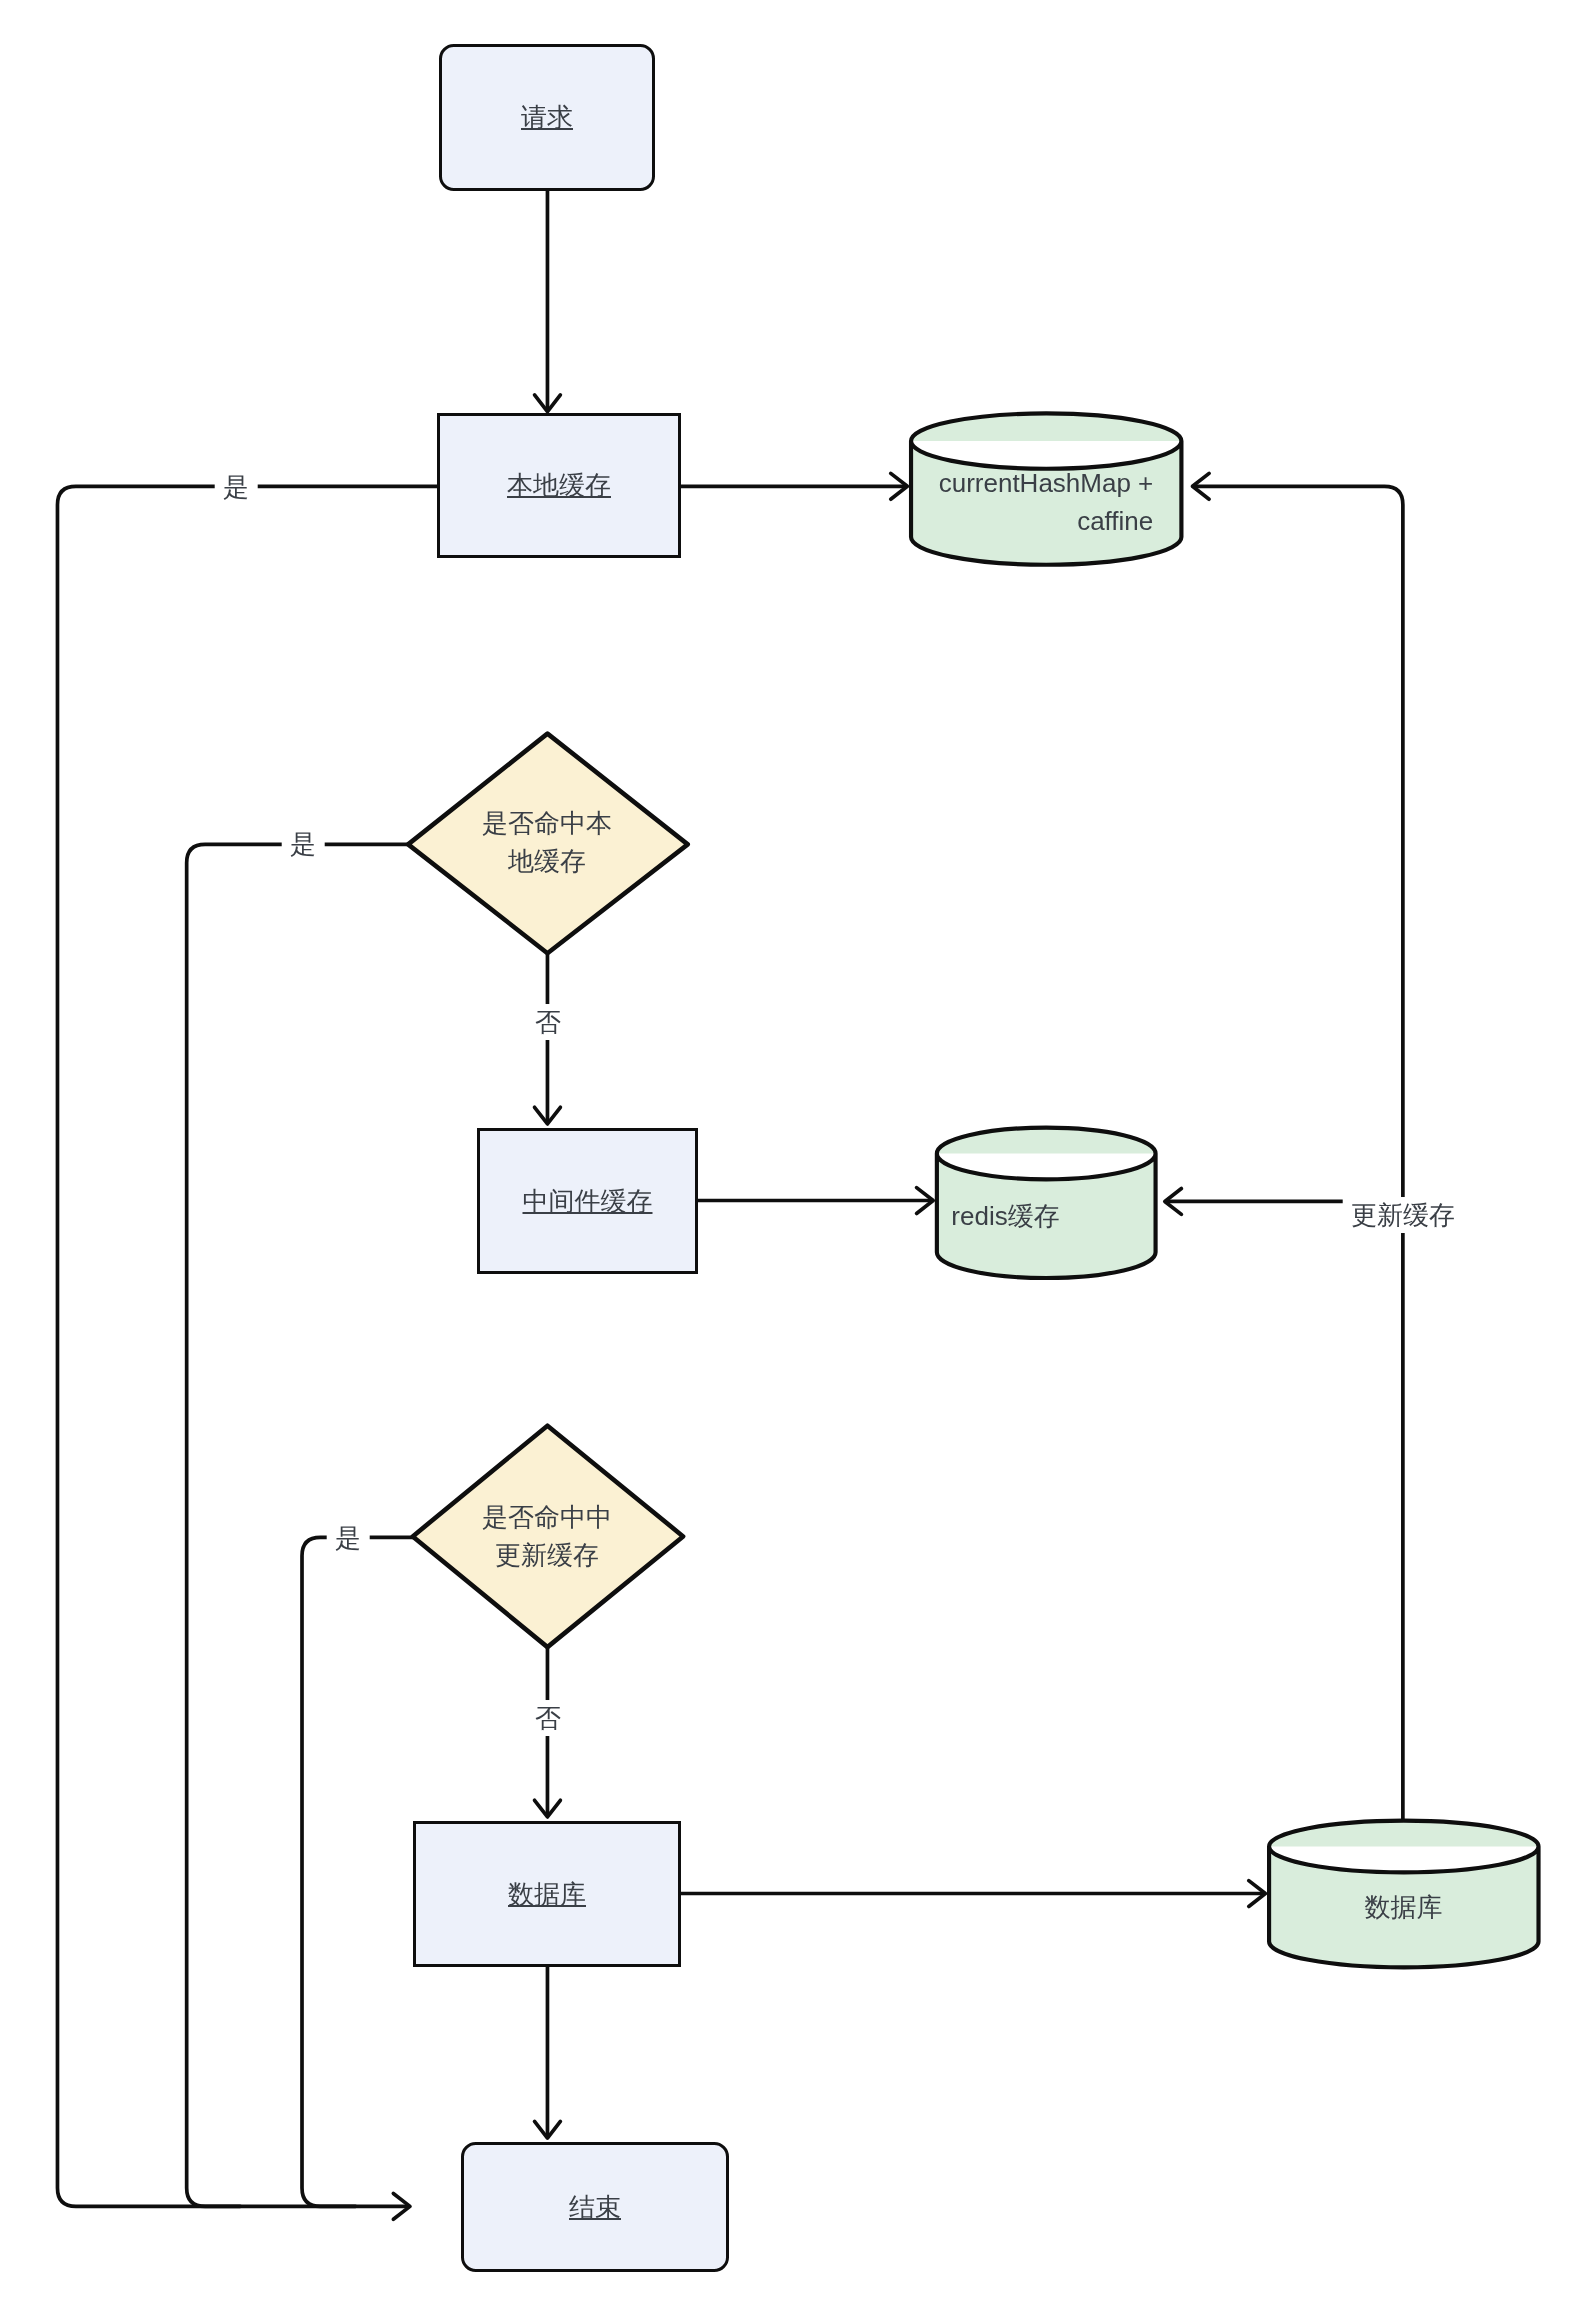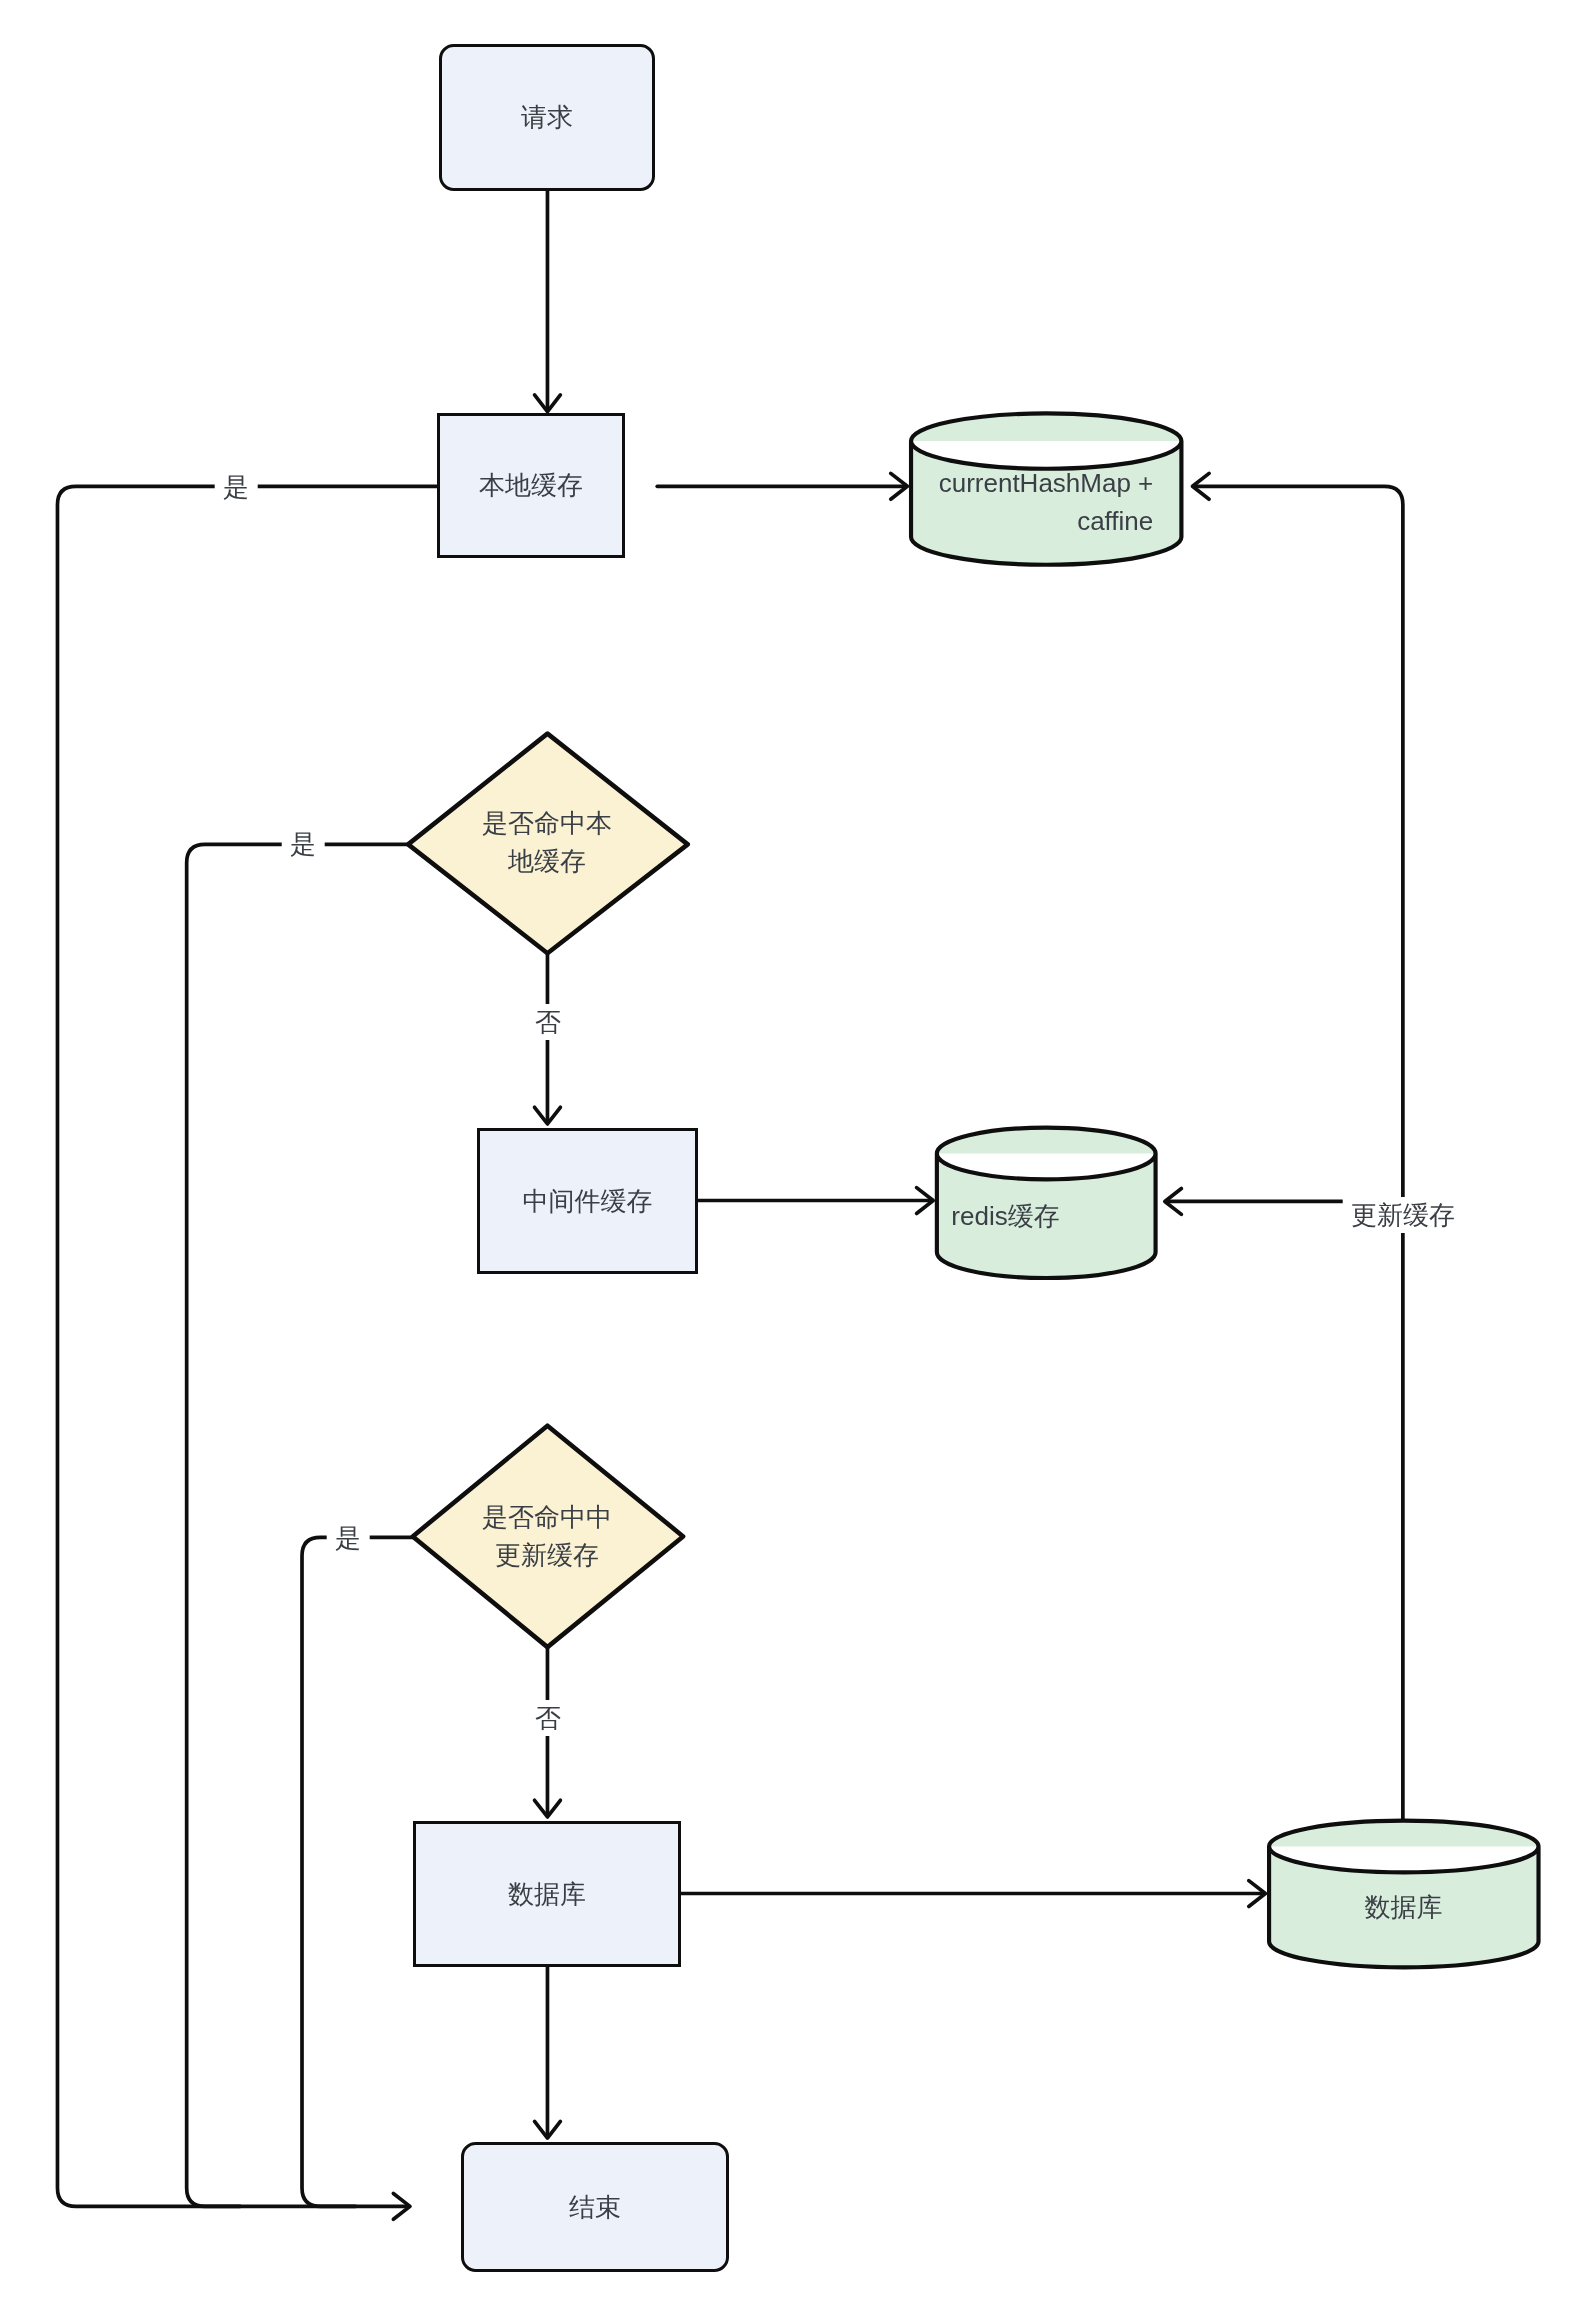--- a/index.html
+++ b/index.html
@@ -24,20 +24,21 @@
   .arrowhead{fill:none;stroke:var(--stroke);stroke-width:4;stroke-linecap:round;stroke-linejoin:round;}
   .diamond{fill:var(--decision-fill);stroke:var(--stroke);stroke-width:5;stroke-linejoin:round;}
   .cylinder{fill:var(--datastore-fill);stroke:var(--stroke);stroke-width:4.5;stroke-linejoin:round;}
   .node{
     position:absolute;box-sizing:border-box;
     display:flex;align-items:center;justify-content:center;
     background:var(--process-fill);
     border:3.7px solid var(--stroke);
     font-size:26px;line-height:1.4;text-align:center;
     white-space:pre-line;
+    text-decoration:underline;
   }
   .node.rounded{border-radius:14.8px;}
   .shape-label{
     position:absolute;display:flex;align-items:center;justify-content:center;
     font-size:26px;line-height:1.45;text-align:center;white-space:pre-line;
     pointer-events:none;
   }
   .edge-label{
     position:absolute;transform:translate(-50%,-50%);
     background:var(--background);
@@ -123,21 +124,21 @@
     <g>
       <path class="cylinder" d="M1015 1250 L1015 1357 A118.5 28 0 0 0 1252 1357 L1252 1250 A118.5 28 0 0 1 1015 1250 A118.5 28 0 0 1 1252 1250"></path>
     </g>
     <g>
       <path class="cylinder" d="M1375 2001 L1375 2104 A146 28 0 0 0 1667 2104 L1667 2001 A146 28 0 0 1 1375 2001 A146 28 0 0 1 1667 2001"></path>
     </g>
   </svg>
 
   <div class="node rounded" style="left:439px;top:44px;width:216px;height:147px;">请求</div>
 
-  <div class="node" style="left:437px;top:413px;width:188px;height:145px;">本地缓存</div>
+  <div class="node" style="left:437px;top:413px;width:244px;height:145px;">本地缓存</div>
 
   <div class="node" style="left:437px;top:1128px;width:221px;height:146px;margin-left:40px;">中间件缓存</div>
 
   <div class="node" style="left:413px;top:1821px;width:268px;height:146px;">数据库</div>
 
   <div class="node rounded" style="left:413px;top:2142px;width:268px;height:130px;margin-left:48px;">结束</div>
 
   <div class="shape-label" style="left:427px;top:771px;width:240px;height:148px;font-family:Liberation Mono, monospace;">是否命中本
 地缓存</div>
 

